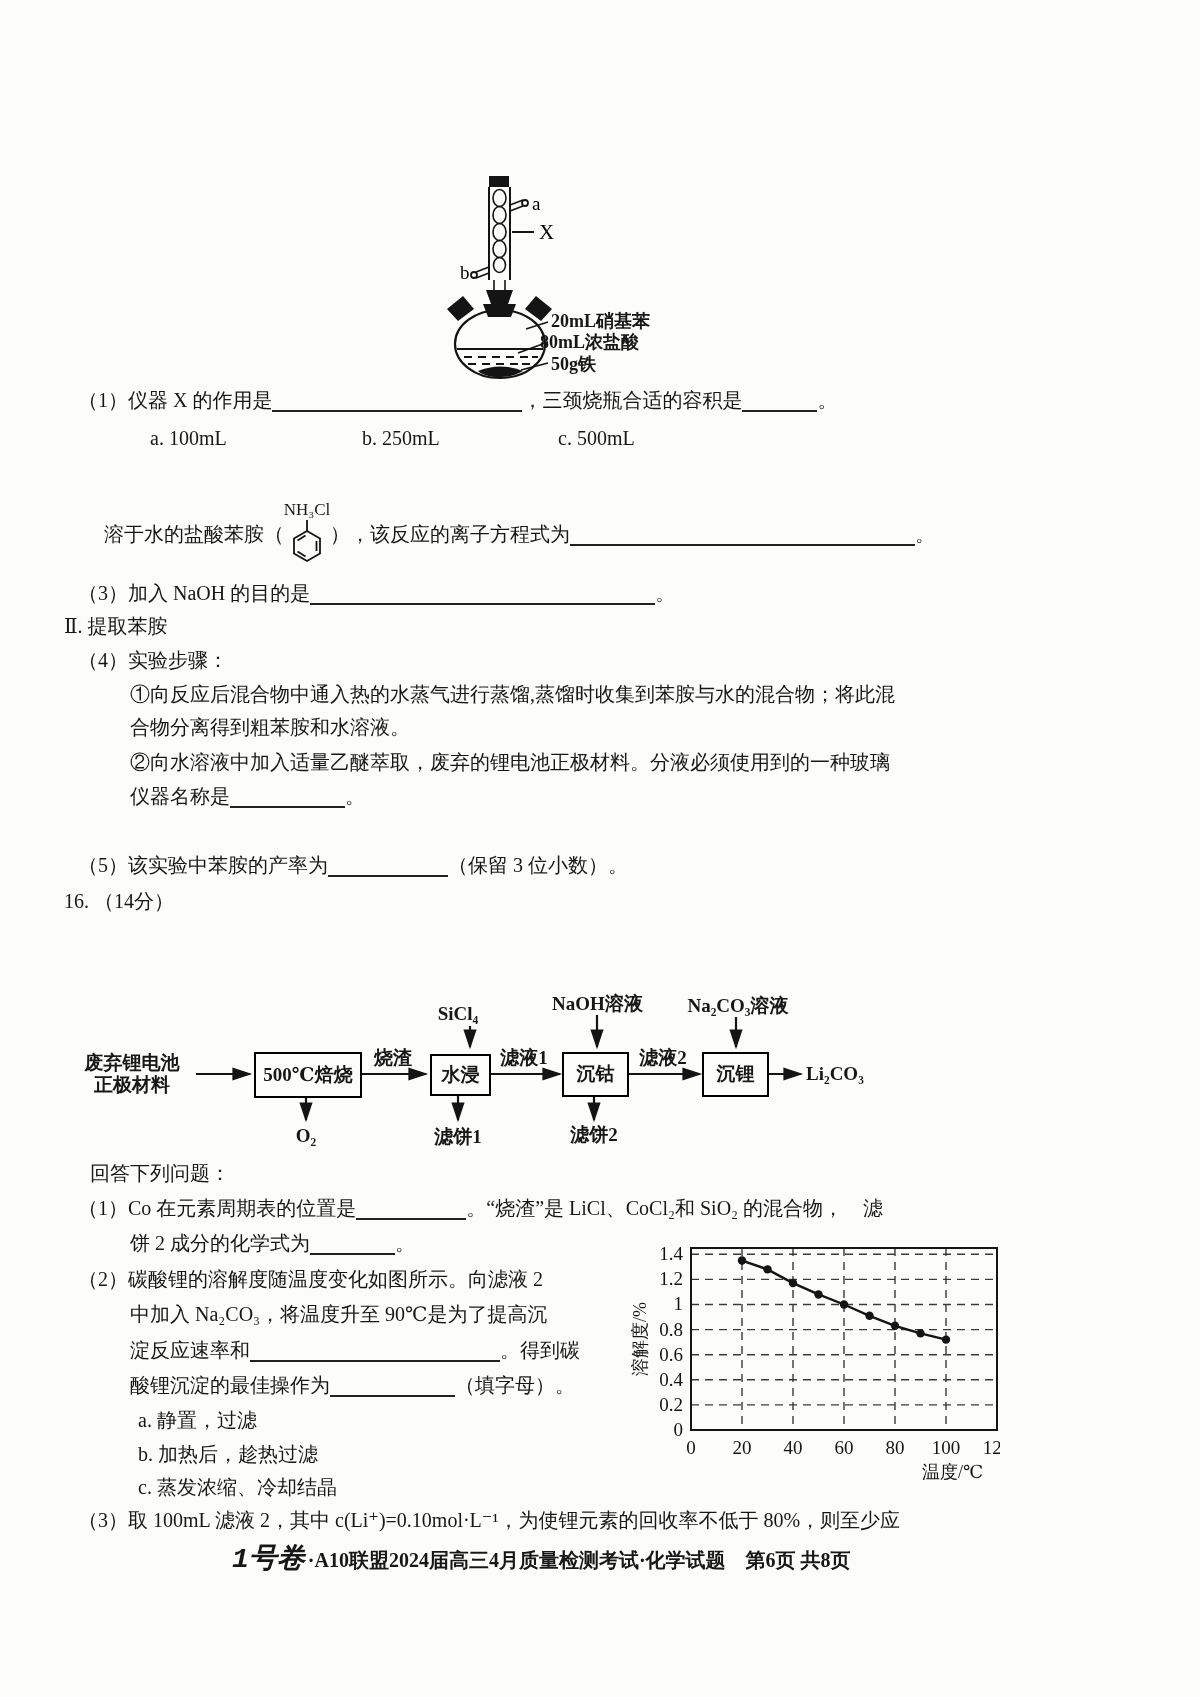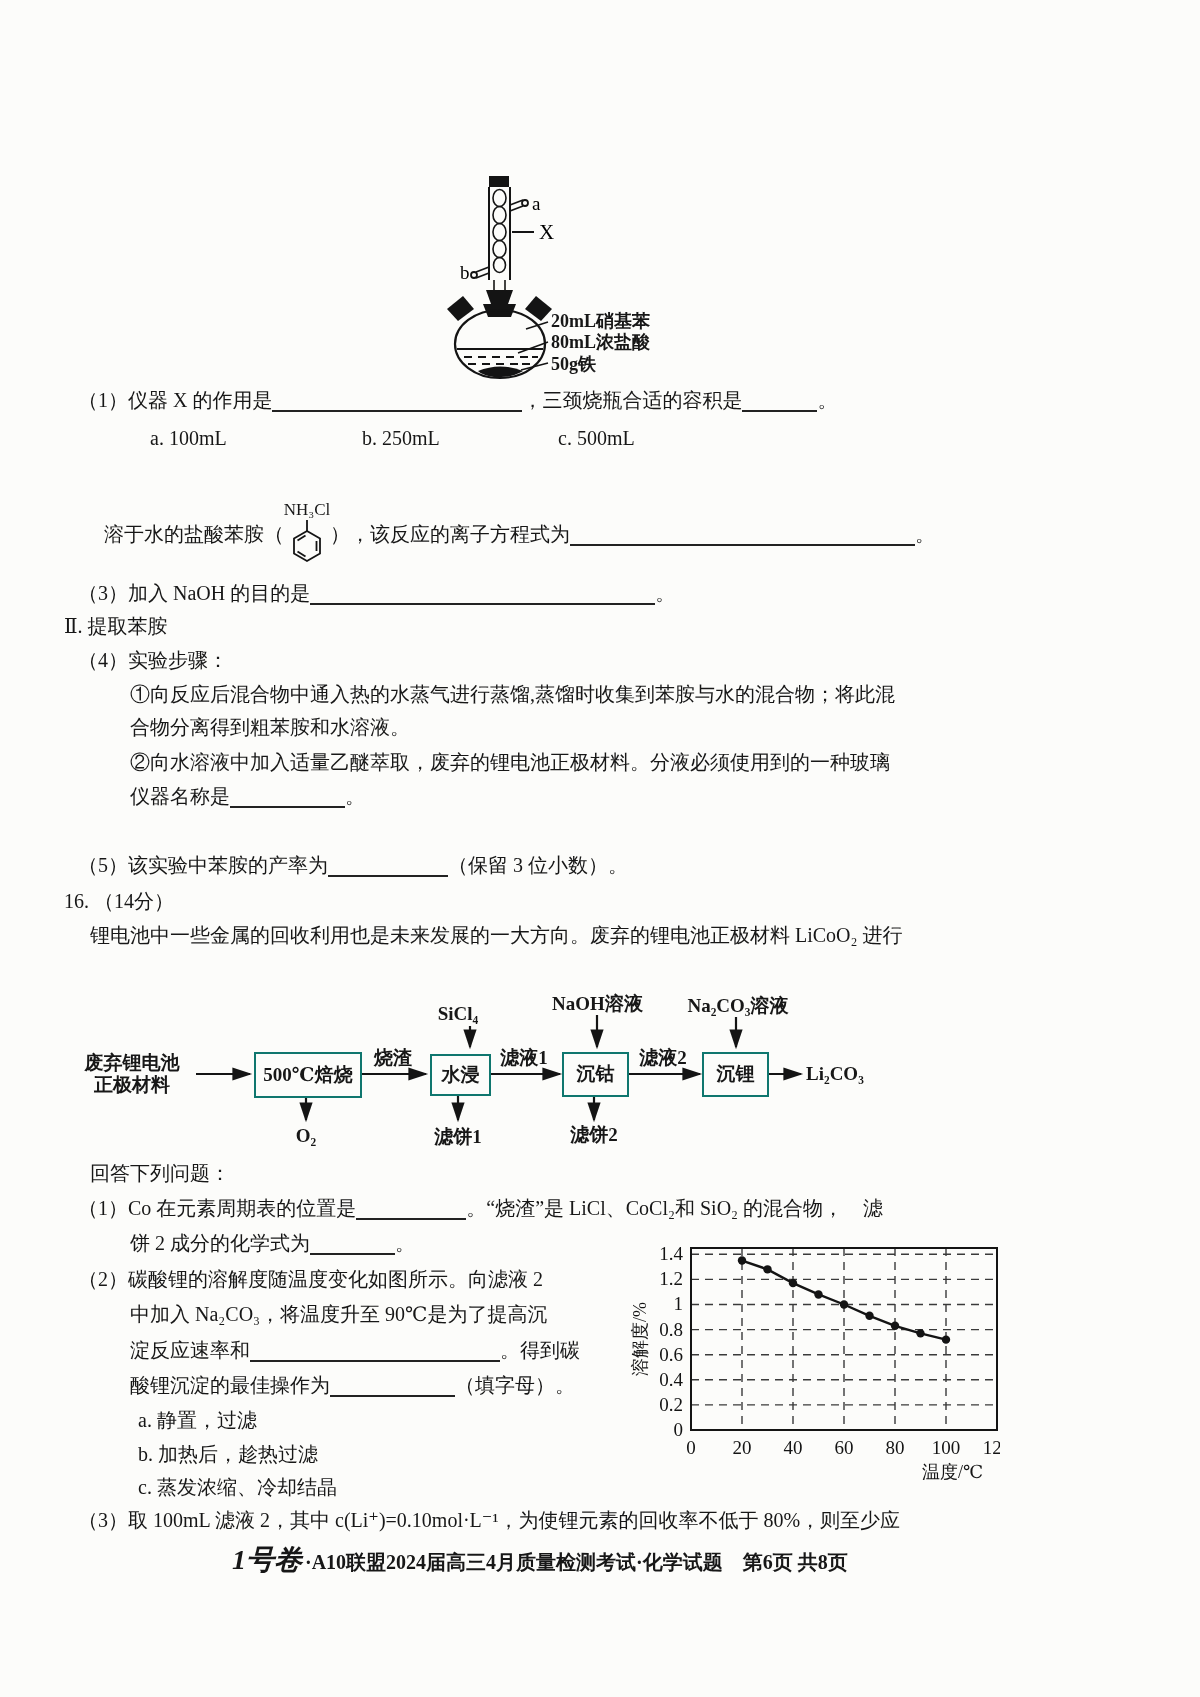--- a/index.html
+++ b/index.html
@@ -4,27 +4,27 @@
 <style>
   html,body{margin:0;padding:0;background:#ffffff;}
   .page{position:relative;width:1200px;height:1697px;background:#fcfcfa;
         font-family:"Liberation Serif","DejaVu Serif",serif;color:#171717;
         font-size:20px;overflow:hidden;}
   .abs{position:absolute;white-space:nowrap;line-height:1.3;}
   .blank{display:inline-block;border-bottom:2px solid #222;height:0.9em;vertical-align:-5px;}
   .benz{display:inline-block;position:relative;width:46px;height:60px;vertical-align:-36px;}
   .benz .nh{position:absolute;top:-18px;left:50%;transform:translateX(-50%);font-size:17px;}
   .benz svg{position:absolute;top:2px;left:50%;transform:translateX(-50%);}
-  .flow-box{position:absolute;border:2px solid #0f766e;display:flex;align-items:center;
+  .flow-box{position:absolute;border:2px solid #000000;display:flex;align-items:center;
             justify-content:center;font-weight:700;font-size:19px;background:#fcfcfa;}
   .flow-label{position:absolute;font-weight:700;font-size:19px;text-align:center;}
   .flow-input{position:absolute;font-weight:700;font-size:19px;text-align:center;line-height:22px;}
   .apparatus-label{position:absolute;font-weight:700;font-size:18px;}
   .footer{position:absolute;font-weight:600;}
-  .flogo{font-style:italic;font-weight:bold;font-size:28px;margin-right:3px;}
+  .flogo{font-style:italic;font-weight:bold;font-size:28px;margin-right:3px;font-family:Liberation Mono, monospace;}
   svg text{font-family:"Liberation Serif","DejaVu Serif",serif;}
 </style>
 </head>
 <body>
 
 <div class="page">
 
   <div class="abs" style="left:420px;top:172px;width:320px;height:210px">
     <svg width="320" height="210" viewBox="0 0 320 210">
 
@@ -81,21 +81,21 @@
           <line x1="90" y1="192" x2="98" y2="192"></line>
         <line x1="102" y1="192" x2="110" y2="192"></line>
       </g>
       <path d="M58,199 Q80,190 103,199 Q92,206 74,205 Q62,203 58,199 Z" fill="#141414"></path>
 
       <line x1="128" y1="150" x2="106" y2="157" stroke="#141414" stroke-width="1.6"></line>
       <line x1="128" y1="170" x2="98" y2="181" stroke="#141414" stroke-width="1.6"></line>
       <line x1="128" y1="191" x2="101" y2="198" stroke="#141414" stroke-width="1.6"></line>
     </svg>
     <span class="apparatus-label" style="left:131px;top:138px">20mL硝基苯</span>
-    <span class="apparatus-label" style="left:131px;top:159px">80mL浓盐酸</span>
+    <span class="apparatus-label" style="left:120px;top:159px">80mL浓盐酸</span>
     <span class="apparatus-label" style="left:131px;top:181px">50g铁</span>
   </div>
 
   <div class="abs" style="left:78px;top:387px"><span>（1）仪器 X 的作用是</span><span class="blank" style="width:250px"></span><span>，三颈烧瓶合适的容积是</span><span class="blank" style="width:75px"></span><span>。</span></div>
 
   <span class="abs" style="left:150px;top:425px">a. 100mL</span>
   <span class="abs" style="left:362px;top:425px">b. 250mL</span>
   <span class="abs" style="left:558px;top:425px">c. 500mL</span>
 
 
@@ -113,21 +113,20 @@
 
   <div class="abs" style="left:64px;top:613px">Ⅱ. 提取苯胺</div>
   <div class="abs" style="left:78px;top:647px">（4）实验步骤：</div>
   <div class="abs" style="left:130px;top:681px">①向反应后混合物中通入热的水蒸气进行蒸馏,蒸馏时收集到苯胺与水的混合物；将此混</div>
   <div class="abs" style="left:130px;top:714px">合物分离得到粗苯胺和水溶液。</div>
   <div class="abs" style="left:130px;top:749px">②向水溶液中加入适量乙醚萃取，废弃的锂电池正极材料。分液必须使用到的一种玻璃</div>
   <div class="abs" style="left:130px;top:783px"><span>仪器名称是</span><span class="blank" style="width:115px"></span><span>。</span></div>
   <div class="abs" style="left:78px;top:852px"><span>（5）该实验中苯胺的产率为</span><span class="blank" style="width:120px"></span><span>（保留 3 位小数）。</span></div>
 
   <div class="abs" style="left:64px;top:888px">16. （14分）</div>
-  <div class="abs" style="left:90px;top:922px">锂电池中一些金属的回收利用也是未来发展的一大方向。废弃的锂电池正极材料 LiCoO₂ 进行</div>
 
   <div class="abs" style="left:0;top:990px;width:1200px;height:170px">
     <svg width="1200" height="170" style="position:absolute;left:0;top:0">
       <defs>
         <marker id="ah" markerWidth="10" markerHeight="8" refX="8" refY="3" orient="auto">
           <path d="M0,0 L9,3 L0,6 Z" fill="#141414"></path>
         </marker>
       </defs>
       <g stroke="#141414" stroke-width="2.2">
         <line x1="470" y1="36" x2="470" y2="57" marker-end="url(#ah)"></line>

